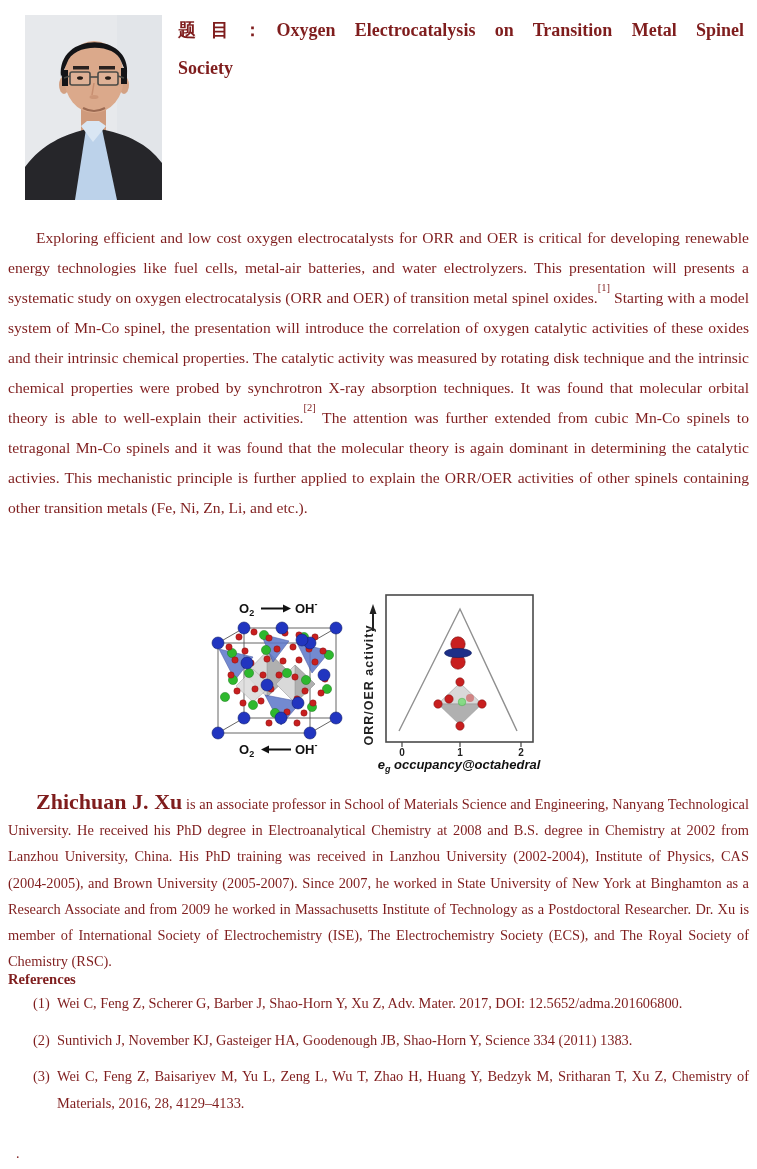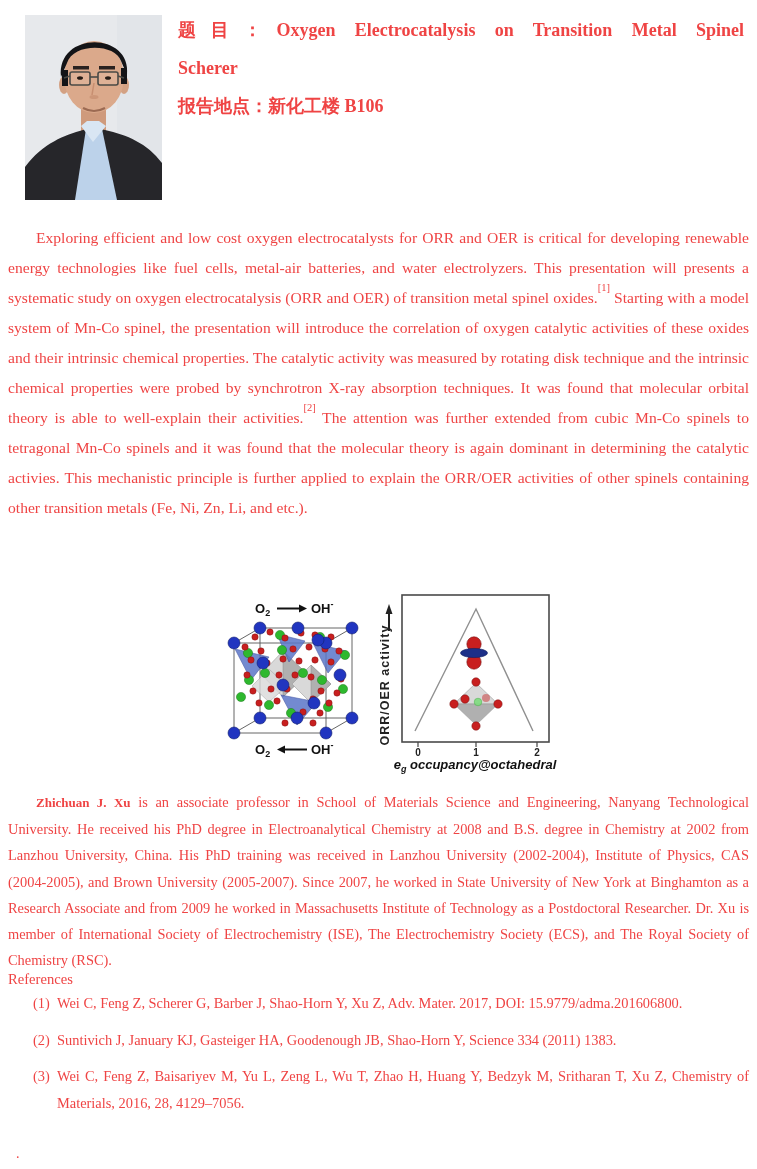--- a/index.html
+++ b/index.html
@@ -1,47 +1,47 @@
 <!DOCTYPE html>
 <html><head>
 <meta charset="utf-8">
 <style>
   html,body{margin:0;padding:0;background:#ffffff;}
   .page{position:relative;width:757px;height:1169px;background:#ffffff;overflow:hidden;
-        font-family:"Liberation Serif","DejaVu Serif",serif;color:#ef4444;}
+        font-family:"Liberation Serif","DejaVu Serif",serif;color:#7f1d1d;}
 
   
   .photo{position:absolute;left:25px;top:15px;width:137px;height:185px;overflow:hidden;}
   .header{position:absolute;left:178px;top:11px;width:566px;
           font-weight:bold;font-size:18px;line-height:38px;}
   .h-line{white-space:nowrap;}
   .title1{white-space:normal;text-align:justify;text-align-last:justify;}
 
   
   .abstract{position:absolute;left:8px;top:223px;width:741px;margin:0;
             font-size:15.6px;line-height:30px;text-align:justify;text-indent:28px;}
   .abstract sup,.supref{font-size:10.5px;line-height:0;position:relative;top:-6px;}
 
   
-  .figure{position:absolute;left:225px;top:585px;width:345px;height:195px;}
+  .figure{position:absolute;left:209px;top:585px;width:345px;height:195px;}
   .crystal{position:absolute;left:0;top:0;}
   .plot{position:absolute;left:150px;top:0;}
   .flabel{font:bold 13px "Liberation Sans","DejaVu Sans",sans-serif;fill:#111;}
   .fsub{font-size:9px;}
   .ylabel{font:bold 12.5px "Liberation Sans","DejaVu Sans",sans-serif;fill:#222;letter-spacing:1px;}
   .xlabel{font:italic bold 13px "Liberation Sans","DejaVu Sans",sans-serif;fill:#111;}
   .tick{font:bold 10px "Liberation Sans","DejaVu Sans",sans-serif;fill:#222;}
 
   
   .bio{position:absolute;left:8px;top:789px;width:741px;margin:0;
        font-size:14.4px;line-height:26.2px;text-align:justify;text-indent:28px;}
-  .bio b{font-size:13px;}
-
-  
-  .ref-heading{position:absolute;left:8px;top:969px;font-size:14.6px;font-weight:normal;line-height:20px;}
+  .bio b{font-size:22px;}
+
+  
+  .ref-heading{position:absolute;left:8px;top:969px;font-size:14.6px;font-weight:bold;line-height:20px;}
   .ref-list{position:absolute;left:8px;top:990px;width:741px;font-size:14.4px;line-height:26.6px;}
   .ref-item{display:flex;margin-bottom:10px;}
   .ref-num{flex:none;width:24px;margin-left:25px;}
   .ref-text{flex:1;text-align:justify;}
 
   .footnote-dot{position:absolute;left:16px;top:1146px;font-size:14px;}
 </style>
 </head>
 <body>
 
@@ -83,22 +83,21 @@
       <ellipse cx="83" cy="63" rx="3" ry="1.8" fill="#241a14"></ellipse>
 
       <path d="M69,68 L67,80" stroke="#c78e70" stroke-width="1.5" fill="none"></path>
       <ellipse cx="69" cy="82" rx="4.5" ry="2" fill="#c78e70" opacity="0.7"></ellipse>
       <path d="M58,93 Q69,99 80,93" stroke="#9c6a52" stroke-width="2" fill="none"></path>
     </svg>
   </div>
 
   <div class="header">
     <div class="h-line title1">题目：Oxygen Electrocatalysis on Transition Metal Spinel</div>
-    <div class="h-line">Scherer</div>
-    <div class="h-line">报告地点：新化工楼 B106</div>
+    <div class="h-line">Society</div>
   </div>
 
   <p class="abstract"><span>Exploring efficient and low cost oxygen electrocatalysts for ORR and OER is critical for developing renewable energy technologies like fuel cells, metal-air batteries, and water electrolyzers. This presentation will presents a systematic study on oxygen electrocatalysis (ORR and OER) of transition metal spinel oxides.</span><sup class="supref">[1]</sup><span> Starting with a model system of Mn-Co spinel, the presentation will introduce the correlation of oxygen catalytic activities of these oxides and their intrinsic chemical properties. The catalytic activity was measured by rotating disk technique and the intrinsic chemical properties were probed by synchrotron X-ray absorption techniques. It was found that molecular orbital theory is able to well-explain their activities.</span><sup class="supref">[2]</sup><span> The attention was further extended from cubic Mn-Co spinels to tetragonal Mn-Co spinels and it was found that the molecular theory is again dominant in determining the catalytic activies. This mechanistic principle is further applied to explain the ORR/OER activities of other spinels containing other transition metals (Fe, Ni, Zn, Li, and etc.).</span></p>
 
   <div class="figure">
 
     <svg class="crystal" width="140" height="185" viewBox="0 0 140 185">
 
       <text class="flabel" x="30" y="28"><tspan>O</tspan><tspan class="fsub" dy="3">2</tspan></text>
       <g stroke="#111" fill="#111">
@@ -257,26 +256,26 @@
       <text class="xlabel" x="100" y="184" text-anchor="middle"><tspan>e</tspan><tspan class="fsub" dy="3">g</tspan><tspan dy="-3"> occupancy@octahedral</tspan></text>
     </svg>
   </div>
 
   <p class="bio"><b>Zhichuan J. Xu</b><span> is an associate professor in School of Materials Science and Engineering, Nanyang Technological University. He received his PhD degree in Electroanalytical Chemistry at 2008 and B.S. degree in Chemistry at 2002 from Lanzhou University, China. His PhD training was received in Lanzhou University (2002-2004), Institute of Physics, CAS (2004-2005), and Brown University (2005-2007). Since 2007, he worked in State University of New York at Binghamton as a Research Associate and from 2009 he worked in Massachusetts Institute of Technology as a Postdoctoral Researcher. Dr. Xu is member of International Society of Electrochemistry (ISE), The Electrochemistry Society (ECS), and The Royal Society of Chemistry (RSC).</span></p>
 
   <div class="ref-heading">References</div>
   <div class="ref-list">
     <div class="ref-item">
       <span class="ref-num">(1)</span>
-      <span class="ref-text">Wei C, Feng Z, Scherer G, Barber J, Shao-Horn Y, Xu Z, Adv. Mater. 2017, DOI: 15.9779/adma.201606800.</span>
+      <span class="ref-text">Wei C, Feng Z, Scherer G, Barber J, Shao-Horn Y, Xu Z, Adv. Mater. 2017, DOI: 12.5652/adma.201606800.</span>
     </div>
     <div class="ref-item">
       <span class="ref-num">(2)</span>
-      <span class="ref-text">Suntivich J, January KJ, Gasteiger HA, Goodenough JB, Shao-Horn Y, Science 334 (2011) 1383.</span>
+      <span class="ref-text">Suntivich J, November KJ, Gasteiger HA, Goodenough JB, Shao-Horn Y, Science 334 (2011) 1383.</span>
     </div>
     <div class="ref-item">
       <span class="ref-num">(3)</span>
-      <span class="ref-text">Wei C, Feng Z, Baisariyev M, Yu L, Zeng L, Wu T, Zhao H, Huang Y, Bedzyk M, Sritharan T, Xu Z, Chemistry of Materials, 2016, 28, 4129–7056.</span>
+      <span class="ref-text">Wei C, Feng Z, Baisariyev M, Yu L, Zeng L, Wu T, Zhao H, Huang Y, Bedzyk M, Sritharan T, Xu Z, Chemistry of Materials, 2016, 28, 4129–4133.</span>
     </div>
   </div>
 
   <div class="footnote-dot">.</div>
 </div>
 
 </body></html>

